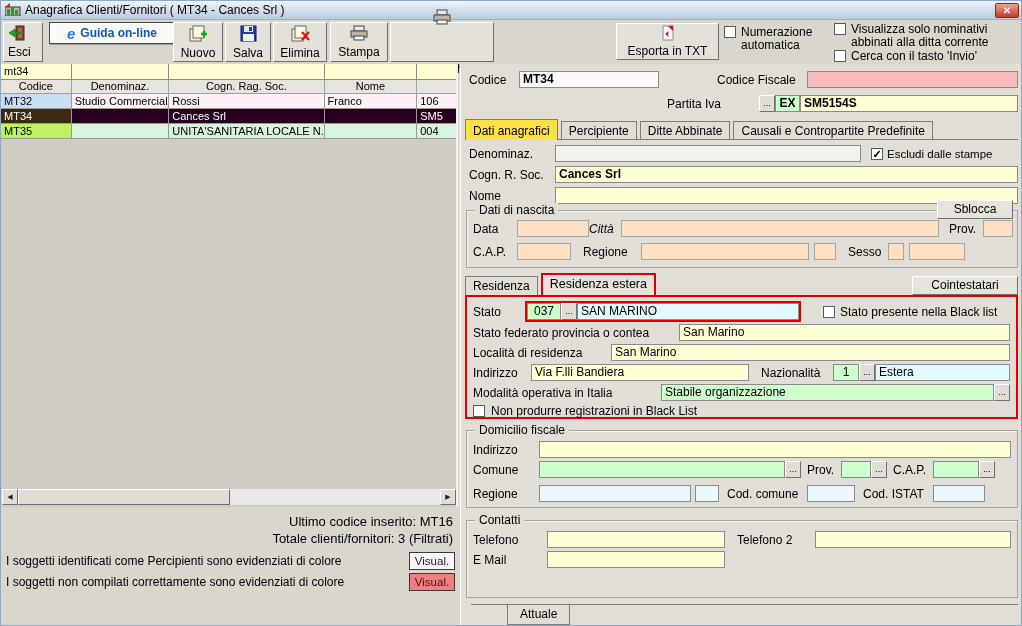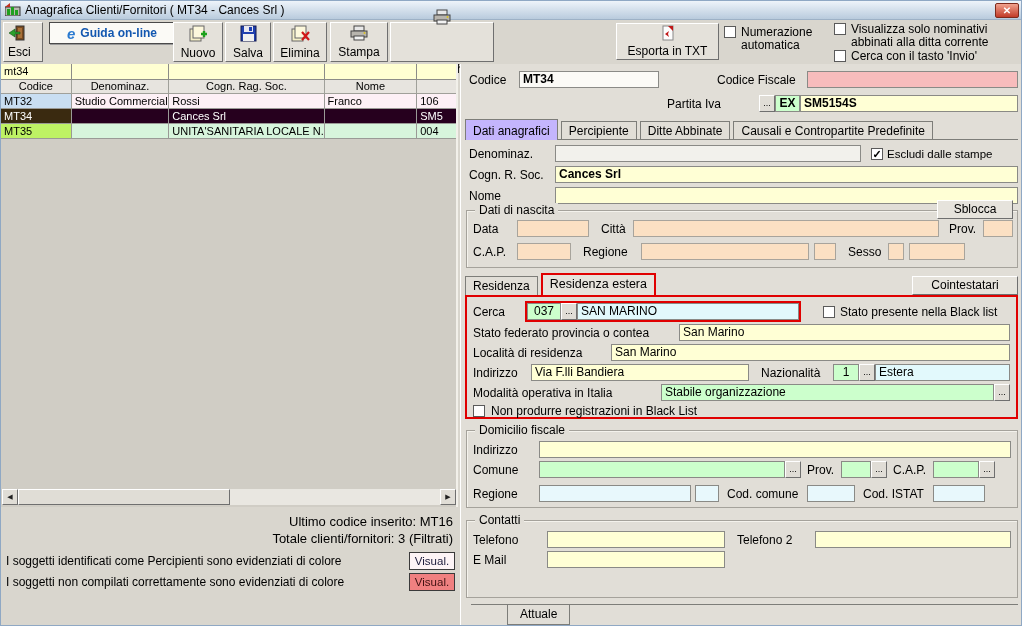--- a/index.html
+++ b/index.html
@@ -73,21 +73,21 @@
   .f-white{background:#fbfaf6;} .f-gray{background:#f2f1ec;}
   .bold{font-weight:bold;}
   .dots{width:16px;height:17px;background:#e0ddd6;border:1px solid;border-color:#fff #6f6f6f #6f6f6f #fff;
     font-size:9px;line-height:14px;text-align:center;letter-spacing:0;}
   .btn{background:#e6e3dc;border:1px solid;border-color:#fff #6f6f6f #6f6f6f #fff;
     text-align:center;font-size:12px;}
   
   .tabbar{position:absolute;display:flex;align-items:flex-end;border-bottom:1px solid #7d7d79;}
   .tab{border:1px solid #7d7d79;border-bottom:none;background:#e1ded7;padding:2px 7px 2px;
     margin-right:3px;height:18px;white-space:nowrap;}
-  .tab.active{height:21px;margin-bottom:-1px;background:#c4b5fd;padding-top:4px;}
+  .tab.active{height:21px;margin-bottom:-1px;background:#fde047;padding-top:4px;}
   .tab.red-tab{border:2px solid #e00000;border-bottom:none;font-size:12.5px;}
   
   .gbox{position:absolute;border:1px solid #a5a29b;box-shadow:1px 1px 0 #f4f2ec inset;}
   .gtitle{position:absolute;top:-8px;left:8px;background:#e1ded7;padding:0 4px;font-size:12px;}
   .redbox{position:absolute;border:2px solid #e00000;}
   .redoutline{border:2px solid #e00000;display:flex;align-items:center;}
 </style>
 </head>
 <body>
 
@@ -287,21 +287,21 @@
       <span class="lbl" style="width:86px;">Nome</span>
       <div class="fld f-yellow" style="flex:1;"></div>
     </div>
 
     <div class="gbox" style="left:5px;top:146px;width:552px;height:58px;">
       <span class="gtitle">Dati di nascita</span>
       <div class="btn" style="position:absolute;top:-11px;right:4px;width:76px;height:19px;line-height:17px;">Sblocca</div>
       <div class="prow" style="left:6px;top:9px;width:540px;">
         <span class="lbl" style="width:44px;">Data</span>
         <div class="fld f-peach" style="width:72px;"></div>
-        <span class="lbl" style="margin-left:12px;width:32px;">Città</span>
+        <span class="lbl" style="width:32px;font-style:italic;">Città</span>
         <div class="fld f-peach" style="flex:1;"></div>
         <span class="lbl" style="margin-left:10px;width:34px;">Prov.</span>
         <div class="fld f-peach" style="width:30px;"></div>
       </div>
       <div class="prow" style="left:6px;top:32px;width:540px;">
         <span class="lbl" style="width:44px;">C.A.P.</span>
         <div class="fld f-peach" style="width:54px;"></div>
         <span class="lbl" style="margin-left:12px;width:58px;">Regione</span>
         <div class="fld f-peach" style="width:168px;"></div>
         <div class="fld f-peach" style="width:22px;margin-left:5px;"></div>
@@ -312,21 +312,21 @@
     </div>
 
     <div class="prow" style="left:4px;top:209px;width:553px;height:22px;align-items:flex-end;">
       <div class="tab" style="height:19px;text-align:right;">Residenza</div>
       <div class="tab red-tab" style="height:22px;background:#e6e3dc;">Residenza estera</div>
       <div class="btn" style="margin-left:auto;width:106px;height:19px;line-height:17px;">Cointestatari</div>
     </div>
 
     <div class="redbox" style="left:4px;top:231px;width:553px;height:124px;padding:4px 6px;">
       <div class="prow" style="position:static;margin-bottom:2px;">
-        <span class="lbl" style="width:52px;">Cerca</span>
+        <span class="lbl" style="width:52px;">Stato</span>
         <div class="redoutline">
           <div class="fld f-green" style="width:34px;text-align:center;">037</div>
           <div class="dots">...</div>
           <div class="fld f-cyan" style="width:222px;">SAN MARINO</div>
         </div>
         <span class="cb" style="margin-left:22px;"></span>
         <span class="lbl" style="margin-left:5px;">Stato presente nella Black list</span>
       </div>
       <div class="prow" style="position:static;margin-bottom:3px;">
         <span class="lbl" style="width:206px;">Stato federato provincia o contea</span>

